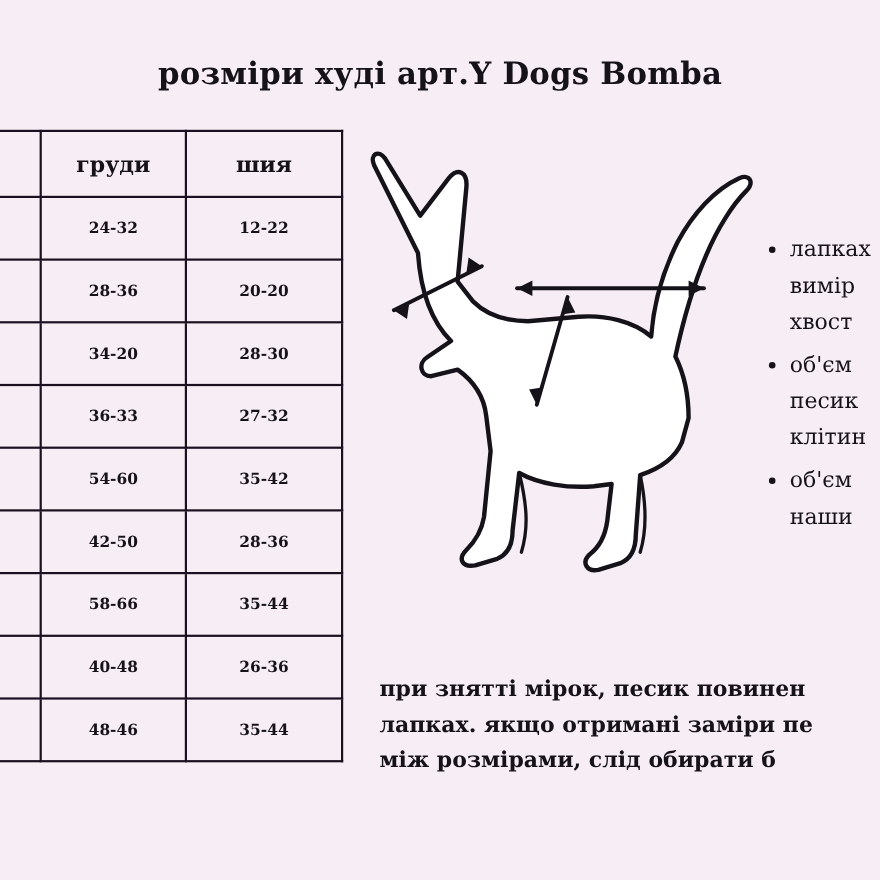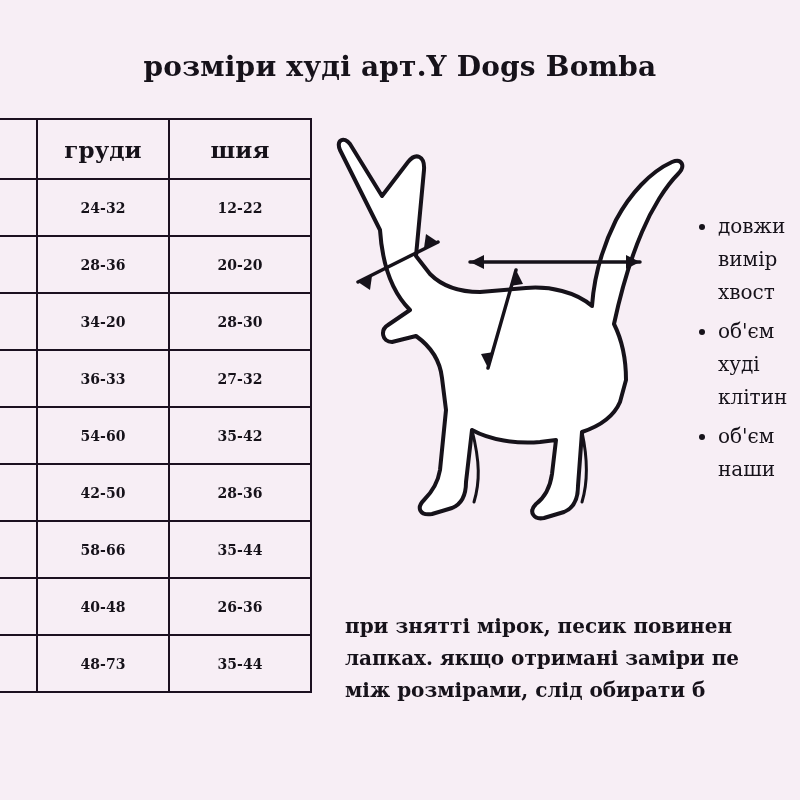--- a/index.html
+++ b/index.html
@@ -52,21 +52,21 @@
     height: 55px;
     text-align: center;
     vertical-align: middle;
     font-size: 14px;
     font-weight: bold;
     color: #16121a;
     padding: 0;
   }
   table.sizes th {
     height: 58px;
-    font-size: 23px;
+    font-size: 20px;
     margin-left: 44px;
   }
   col.c-size { width: 96px; }
   col.c-chest { width: 132px; }
   col.c-neck  { width: 142px; }
 
   
   .dog-area {
     position: absolute;
     left: 320px;
@@ -167,21 +167,21 @@
           <td>58-66</td>
           <td>35-44</td>
         </tr>
         <tr>
           <td></td>
           <td>40-48</td>
           <td>26-36</td>
         </tr>
         <tr>
           <td></td>
-          <td>48-73</td>
+          <td>48-46</td>
           <td>35-44</td>
         </tr>
       </tbody>
     </table>
   </div>
 
   <div class="dog-area">
     <svg width="390" height="440" viewBox="0 0 390 440" xmlns="http://www.w3.org/2000/svg">
       <g fill="#ffffff" stroke="#16121a" stroke-width="4" stroke-linejoin="round" stroke-linecap="round">
 
@@ -242,27 +242,27 @@
         <line x1="196" y1="160" x2="168" y2="258"></line>
         <polygon points="196,160 190,176 203,174" fill="#16121a" stroke="none"></polygon>
         <polygon points="168,258 174,242 161,244" fill="#16121a" stroke="none"></polygon>
       </g>
     </svg>
   </div>
 
   <div class="bullets">
     <ul>
       <li>
-        <span>довжи</span><br>
+        <span>лапках</span><br>
         <span>вимір</span><br>
         <span>хвост</span>
       </li>
       <li>
         <span>об'єм</span><br>
-        <span>худі</span><br>
+        <span>песик</span><br>
         <span>клітин</span>
       </li>
       <li>
         <span>об'єм</span><br>
         <span>наши</span>
       </li>
     </ul>
   </div>
 
   <div class="note">

